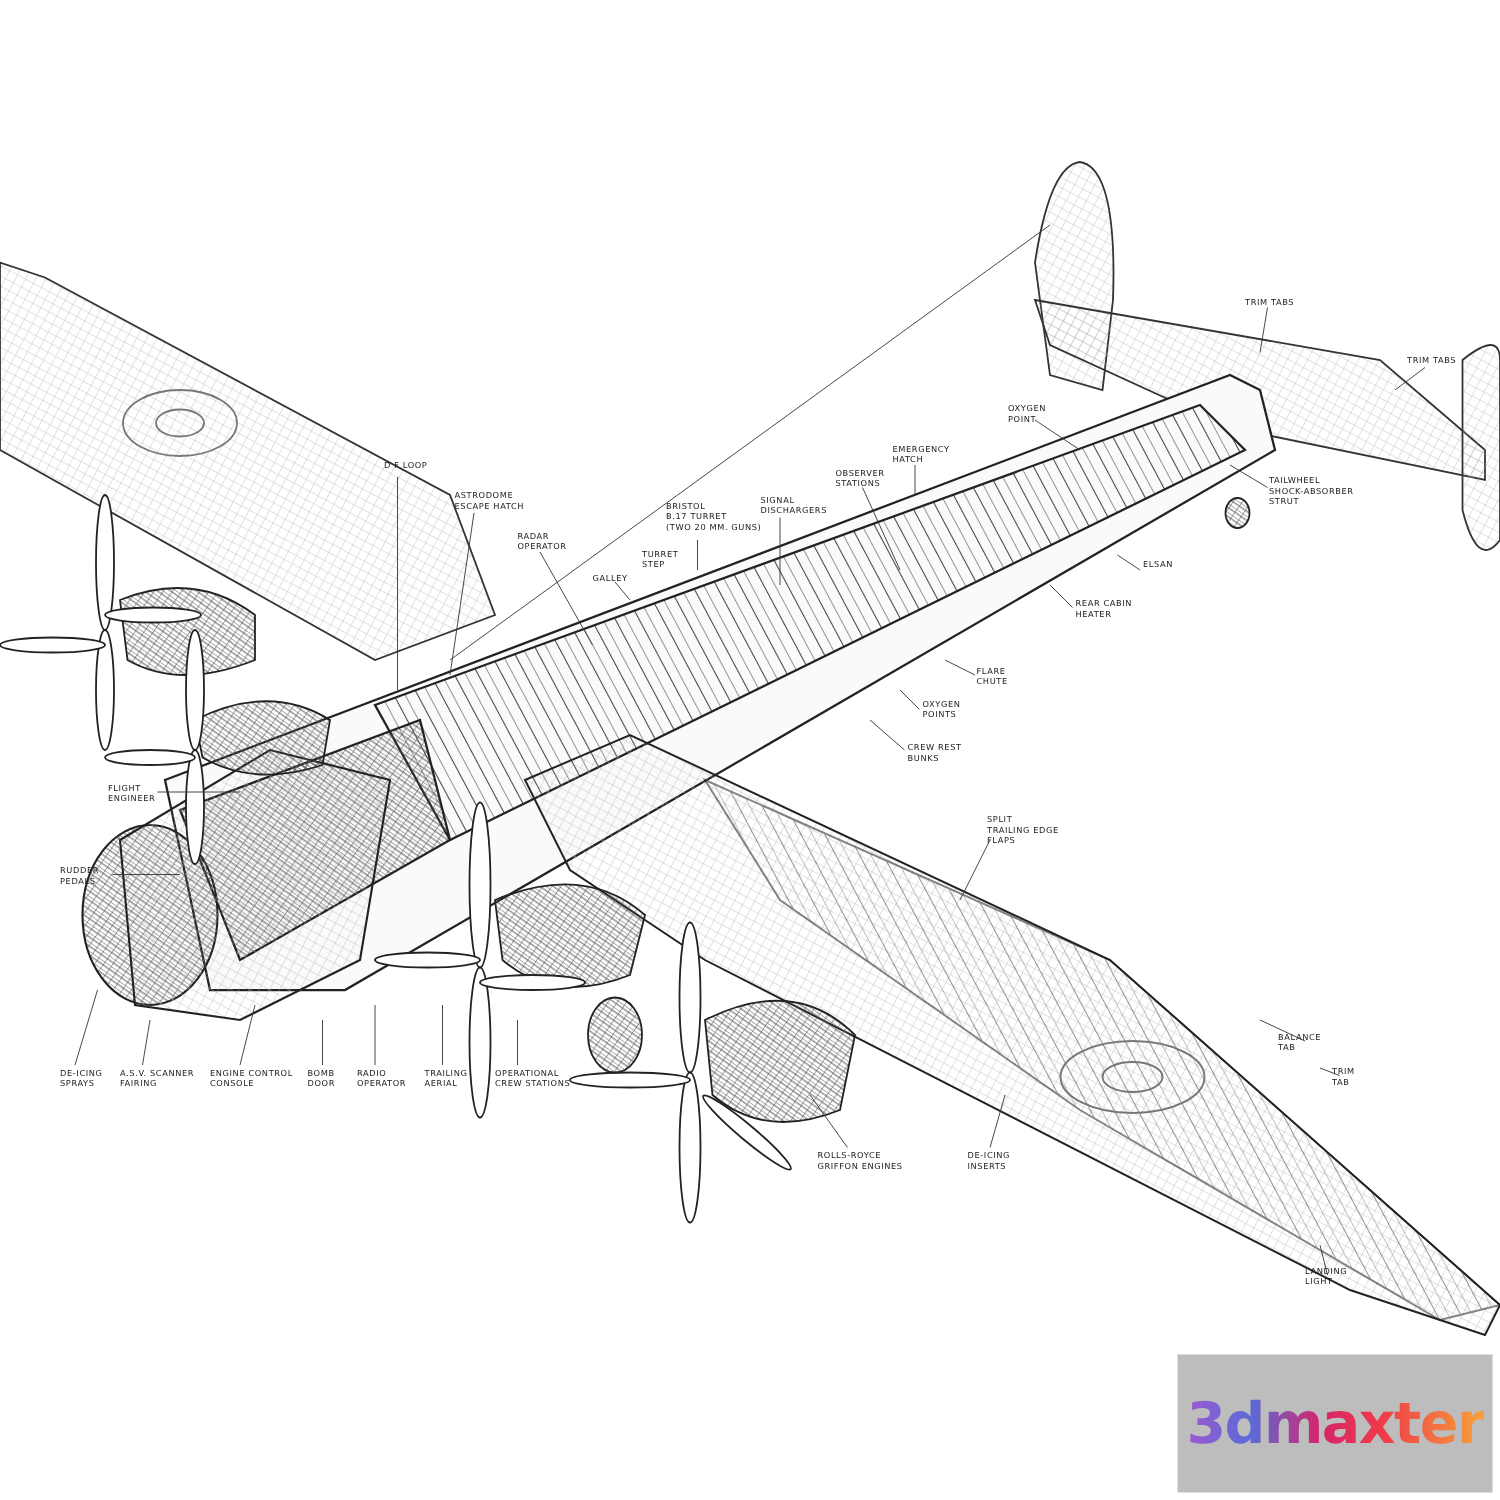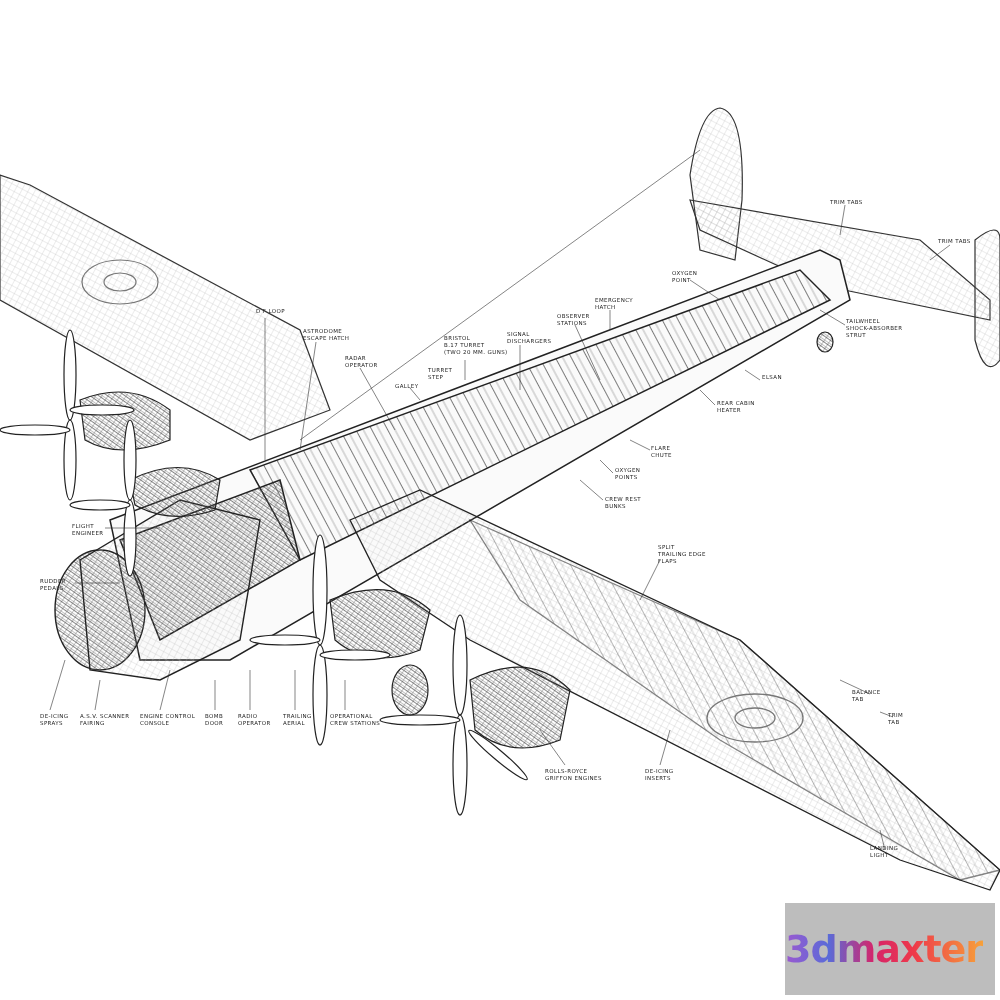--- a/index.html
+++ b/index.html
@@ -1,20 +1,20 @@
 <!DOCTYPE html>
 <html><head>
 <meta charset="utf-8">
 <style>
   html,body{margin:0;padding:0;background:#ffffff;}
   body{width:1000px;height:1000px;position:relative;overflow:hidden;font-family:"Liberation Sans",sans-serif;}
   #art{position:absolute;left:0;top:0;width:1000px;height:1000px;}
   .lbl{position:absolute;font-family:"DejaVu Sans",sans-serif;font-size:5.5px;line-height:7px;color:#222;letter-spacing:.4px;text-transform:uppercase;white-space:pre-line;}
   .lbl span{display:block;}
-  #watermark{position:absolute;left:785px;top:903px;width:210px;height:92px;background:#bdbdbd;display:flex;align-items:center;justify-content:flex-start;}
+  #watermark{position:absolute;left:785px;top:903px;width:210px;height:92px;background:#bdbdbd;display:flex;align-items:center;justify-content:center;}
   #watermark-text{font-family:"DejaVu Sans",sans-serif;font-weight:bold;font-size:38px;letter-spacing:-1px;
     background:linear-gradient(90deg,#9b59d0 0%,#5a6bd8 22%,#d6246a 45%,#ee3a4a 65%,#f7a13a 100%);
     -webkit-background-clip:text;background-clip:text;color:transparent;}
 </style>
 </head>
 <body>
 
 <svg id="art" viewBox="0 0 1000 1000" xmlns="http://www.w3.org/2000/svg">
   <defs>
     <pattern id="grid" width="6" height="6" patternUnits="userSpaceOnUse" patternTransform="rotate(28)">

